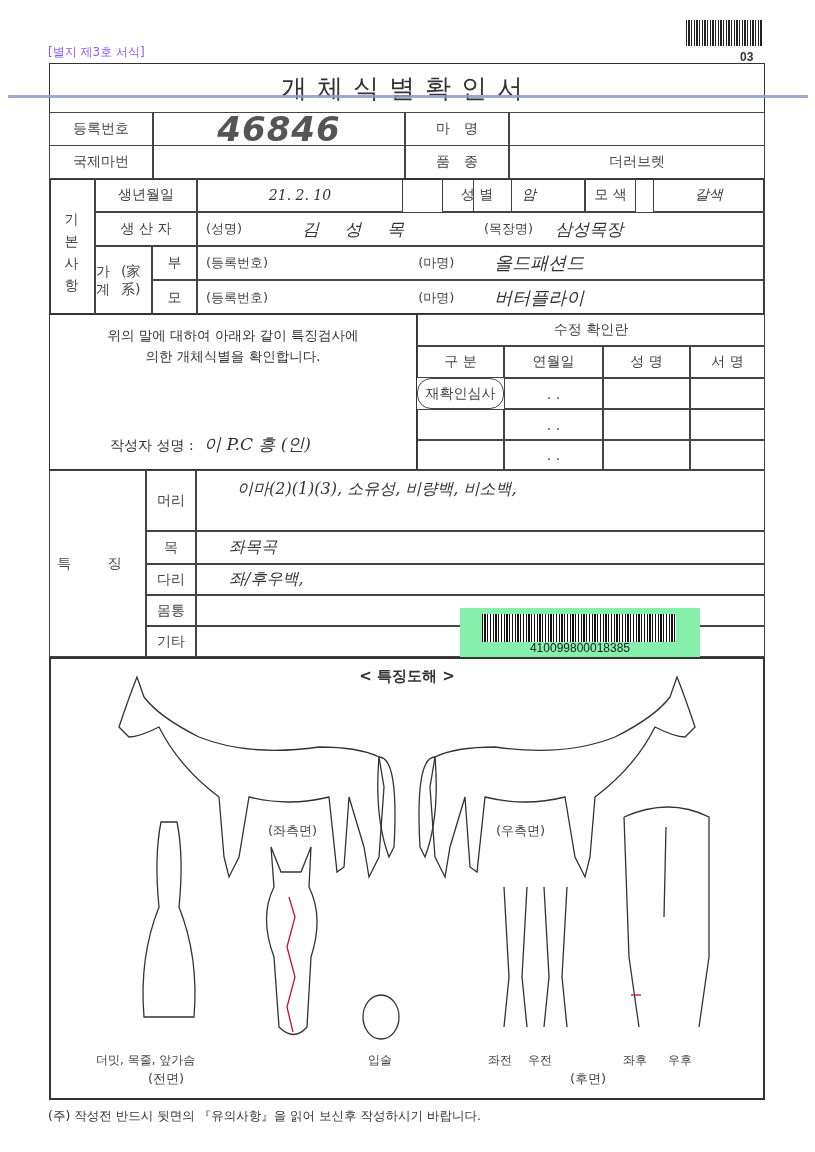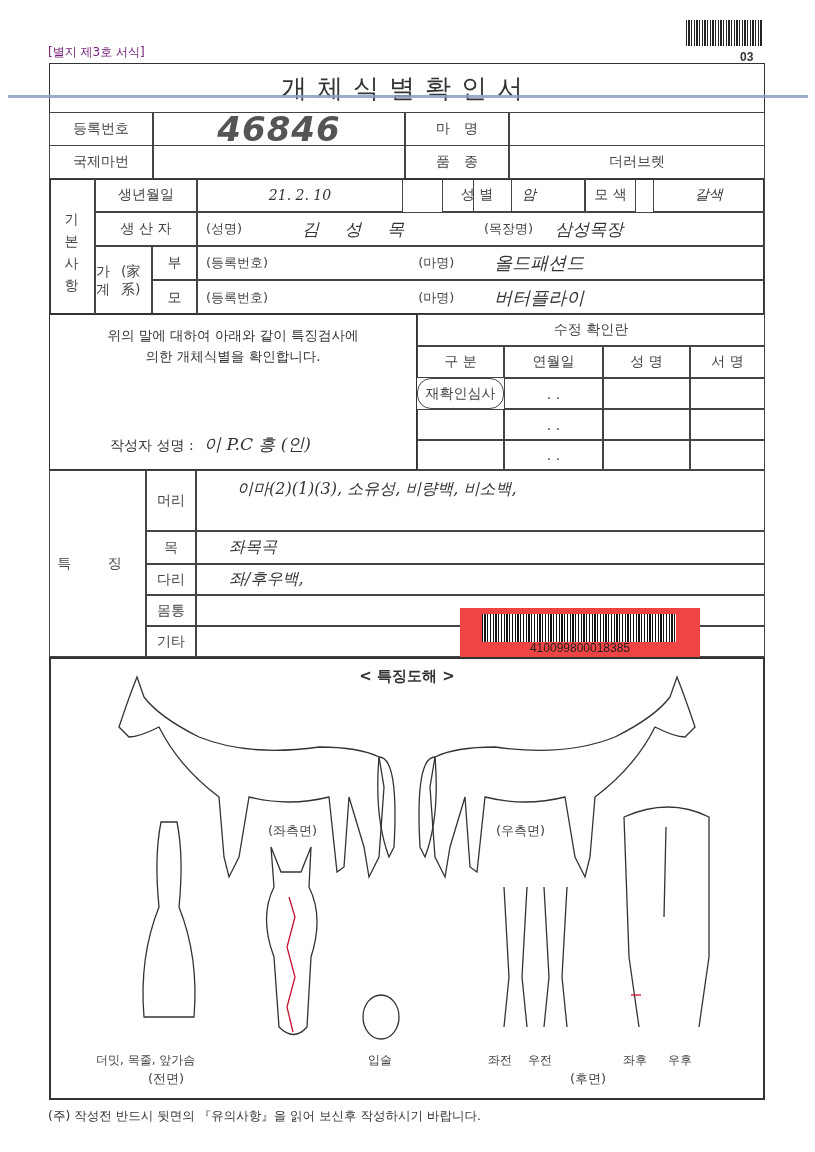--- a/index.html
+++ b/index.html
@@ -1,19 +1,19 @@
 <!DOCTYPE html>
 <html><head>
 <meta charset="utf-8">
 <style>
   * { box-sizing: border-box; margin: 0; padding: 0; }
   body { width: 815px; height: 1152px; background: #fff; position: relative; overflow: hidden;
          font-family: "DejaVu Sans", sans-serif; color: #333; }
   .abs { position: absolute; }
-  .form-label { position:absolute; left:48px; top:44px; font-size:12px; color:#701a75; }
+  .form-label { position:absolute; left:48px; top:44px; font-size:12px; color:#8b5cf6; }
   .barcode-top { position:absolute; left:686px; top:20px; width:76px; height:26px;
      background: repeating-linear-gradient(90deg,#222 0 1px,#fff 1px 2px,#222 2px 4px,#fff 4px 5px,#222 5px 6px,#fff 6px 8px); }
   .code-top { position:absolute; left:740px; top:50px; font-size:12px; font-weight:bold; color:#333; font-family:"Liberation Sans",sans-serif; }
   .scanline { position:absolute; left:8px; top:95px; width:800px; height:3px; background:#8e9ac6; opacity:.85; }
   .box { position:absolute; border:1px solid #333; }
   .cell { position:absolute; border:1px solid #444; display:flex; align-items:center; justify-content:center; font-size:14px; color:#444; }
   .cell.left { justify-content:flex-start; padding-left:8px; }
   .hand { font-family:"DejaVu Serif", serif; color:#333; font-style:italic; }
   .title { position:absolute; left:49px; top:63px; width:716px; height:50px; display:flex; align-items:center; justify-content:center;
            font-size:26px; letter-spacing:10px; color:#333; border:1px solid #333; border-bottom:1px solid #555; }
@@ -113,21 +113,21 @@
 <div class="cell left hand" style="left:196px;top:470px;width:569px;height:61px;align-items:flex-start;padding-top:8px;padding-left:40px;font-size:16px;">이마(2)(1)(3), 소유성, 비량백, 비소백,</div>
 <div class="cell" style="left:146px;top:531px;width:50px;height:33px;">목</div>
 <div class="cell left hand" style="left:196px;top:531px;width:569px;height:33px;padding-left:32px;font-size:16px;">좌목곡</div>
 <div class="cell" style="left:146px;top:564px;width:50px;height:31px;">다리</div>
 <div class="cell left hand" style="left:196px;top:564px;width:569px;height:31px;padding-left:32px;font-size:16px;">좌/후우백,</div>
 <div class="cell" style="left:146px;top:595px;width:50px;height:31px;">몸통</div>
 <div class="cell left" style="left:196px;top:595px;width:569px;height:31px;"></div>
 <div class="cell" style="left:146px;top:626px;width:50px;height:31px;">기타</div>
 <div class="cell left" style="left:196px;top:626px;width:569px;height:31px;"></div>
 
-<div style="position:absolute;left:460px;top:608px;width:240px;height:50px;background:#ef4444;">
+<div style="position:absolute;left:460px;top:608px;width:240px;height:50px;background:#86efac;">
   <div style="position:absolute;left:22px;top:6px;width:194px;height:28px;background:repeating-linear-gradient(90deg,#111 0 1px,#fff 1px 2px,#111 2px 4px,#fff 4px 5px,#111 5px 6px,#fff 6px 8px,#111 8px 9px,#fff 9px 11px);"></div>
   <div style="position:absolute;top:33px;width:100%;text-align:center;font-size:12px;color:#222;font-family:'Liberation Sans',sans-serif;">410099800018385</div>
 </div>
 
 <div class="box" style="left:49px;top:657px;width:716px;height:443px;border-width:2px;"></div>
 <div style="position:absolute;left:49px;top:667px;width:716px;text-align:center;font-size:15px;font-weight:bold;color:#333;">&lt; 특징도해 &gt;</div>
 
 <svg style="position:absolute;left:49px;top:657px;" width="716" height="443" viewBox="0 0 716 443">
 
   <path d="M88,20 L95,40 Q110,60 150,80 Q200,100 270,90 Q310,90 330,100 L335,130 L330,200 L320,220 L315,190 L300,140 L295,210 L288,215 L280,140 Q240,150 200,140 L190,200 L180,220 L175,200 L170,140 Q130,110 110,70 Q90,80 80,80 L70,70 Q80,40 88,20 Z"></path>

